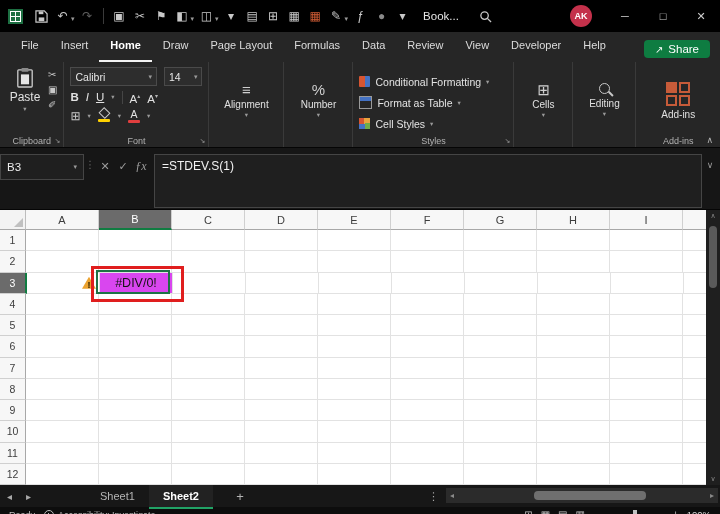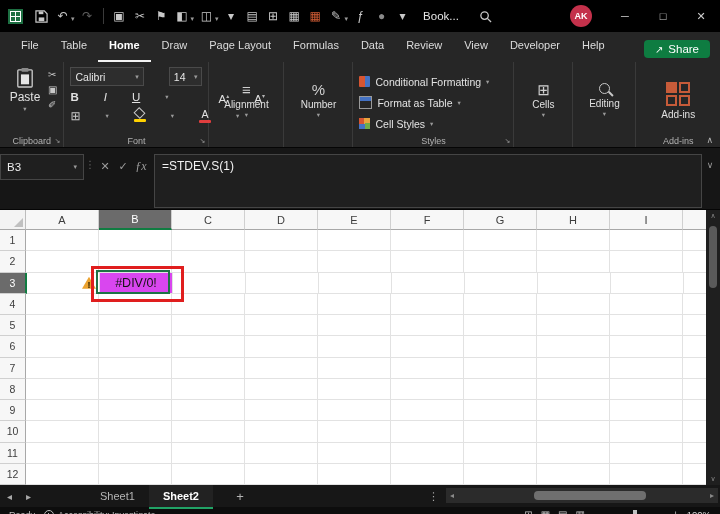--- a/index.html
+++ b/index.html
@@ -33,21 +33,21 @@
   .rgroup{position:relative;border-right:1px solid #3a3a3a;padding:5px 6px 14px;display:flex;flex:0 0 auto;}
   .rgroup-label{position:absolute;bottom:1px;left:0;right:0;text-align:center;font-size:9px;color:#b2b2b2;}
   .launcher{position:absolute;bottom:2px;right:3px;font-size:7px;color:#9a9a9a;}
   .paste-btn{display:flex;flex-direction:column;align-items:center;justify-content:flex-start;width:38px;gap:1px;}
   .paste-label{font-size:12px;color:#e0e0e0;}
   .mini-col{display:flex;flex-direction:column;gap:3px;margin-left:4px;padding-top:2px;}
   .mini-ico{font-size:10px;color:#c8c8c8;line-height:12px;}
   .font-group{flex-direction:column;gap:3px;width:132px;}
   .combo{border:1px solid #4a4a4a;background:#2d2d2d;color:#e6e6e6;font-size:10.5px;padding:0 4px;height:17px;display:flex;justify-content:space-between;align-items:center;}
   .combo .cb-caret{font-size:7px;color:#9a9a9a;}
-  .frow{display:flex;align-items:center;gap:25px;}
+  .frow{display:flex;align-items:center;gap:7px;}
   .fmt{font-size:11.5px;color:#e2e2e2;line-height:14px;}
   .bold{font-weight:700}.ital{font-style:italic}.und{text-decoration:underline}
   .tiny-caret{font-size:6.5px;color:#9a9a9a;}
   .sup{font-size:6px;vertical-align:super;color:#b5b5b5;}
   .vline{width:1px;height:13px;background:#454545;}
   .fill-ico{width:13px;display:flex;flex-direction:column;align-items:center;}
   .fill-shape{width:7px;height:6px;border:1.5px solid #c8c8c8;transform:rotate(45deg);margin-bottom:2px;}
   .color-bar{width:12px;height:3px;border-radius:1px;}
   .fc-ico{display:flex;flex-direction:column;align-items:center;font-size:10.5px;color:#e2e2e2;line-height:11px;}
   .collapsed{flex-direction:column;align-items:center;justify-content:center;gap:1px;}
@@ -173,21 +173,21 @@
       <div class="avatar">AK</div>
       <div class="win-btn">─</div>
       <div class="win-btn">□</div>
       <div class="win-btn">✕</div>
     </div>
   </div>
 
   <div class="menubar">
     <span style="display:flex;">
         <div class="rtab">File</div>
-        <div class="rtab">Table</div>
+        <div class="rtab">Insert</div>
         <div class="rtab active">Home</div>
         <div class="rtab">Draw</div>
         <div class="rtab">Page Layout</div>
         <div class="rtab">Formulas</div>
         <div class="rtab">Data</div>
         <div class="rtab">Review</div>
         <div class="rtab">View</div>
         <div class="rtab">Developer</div>
         <div class="rtab">Help</div>
       </span>

